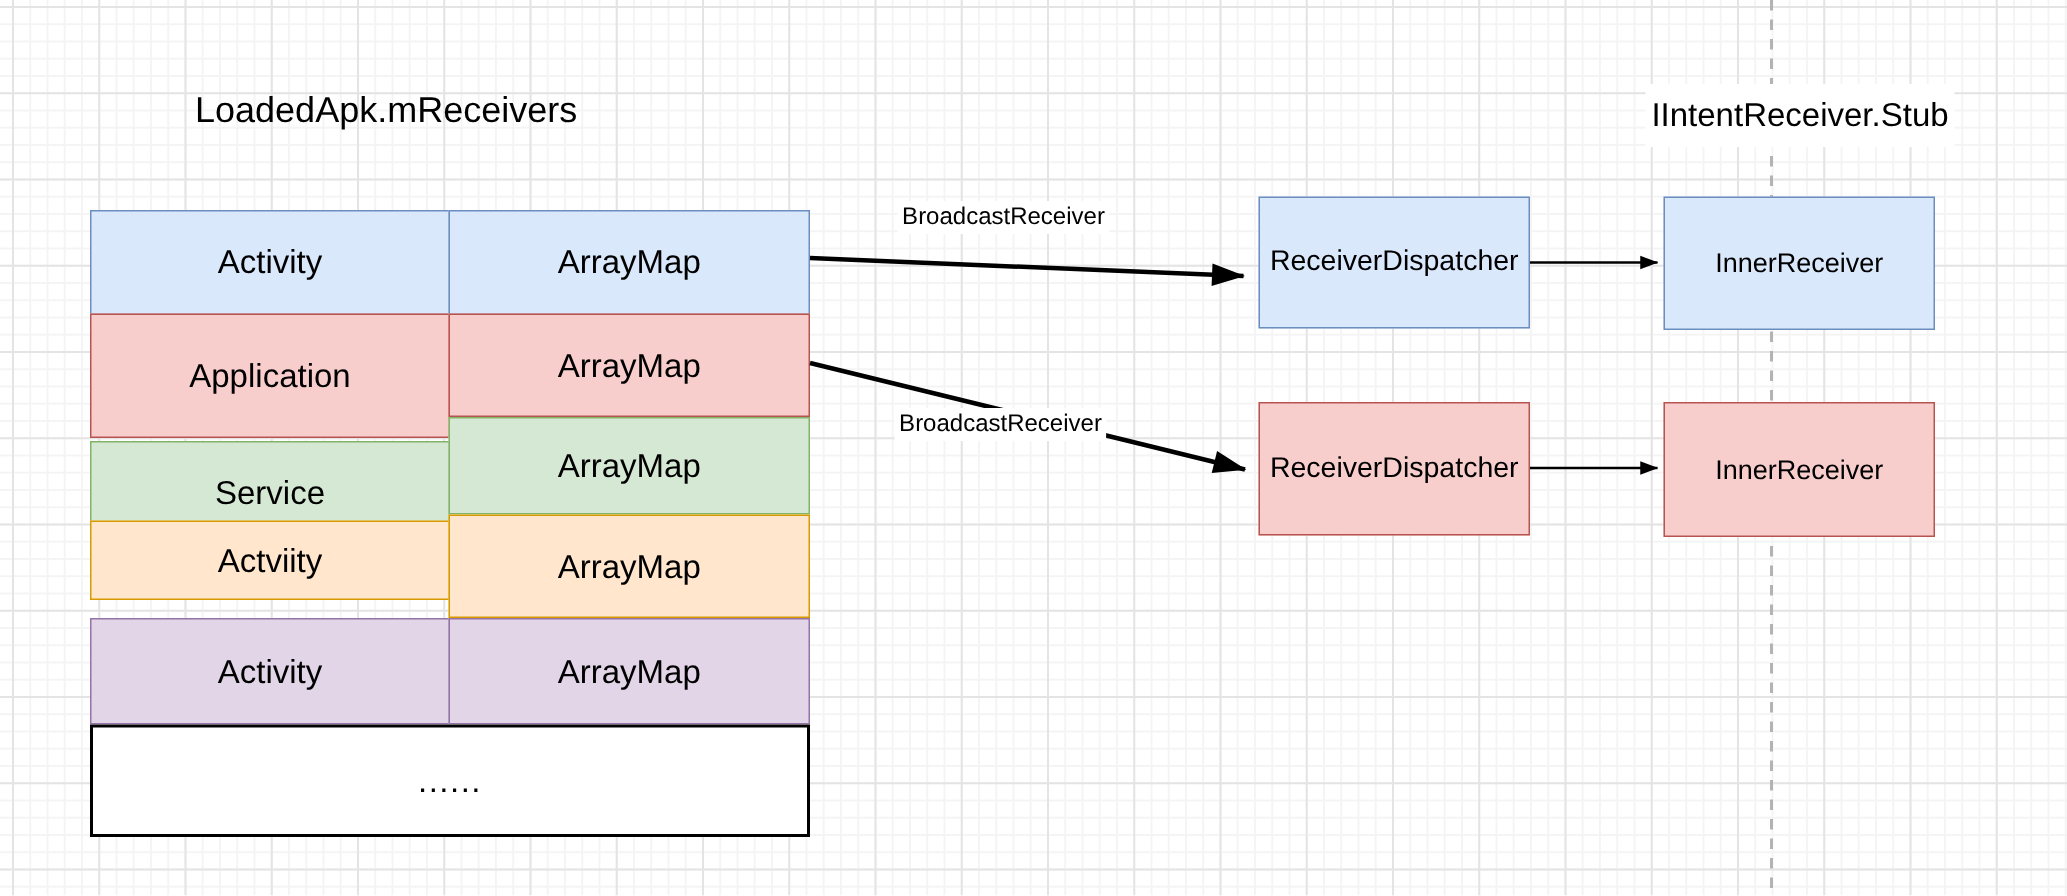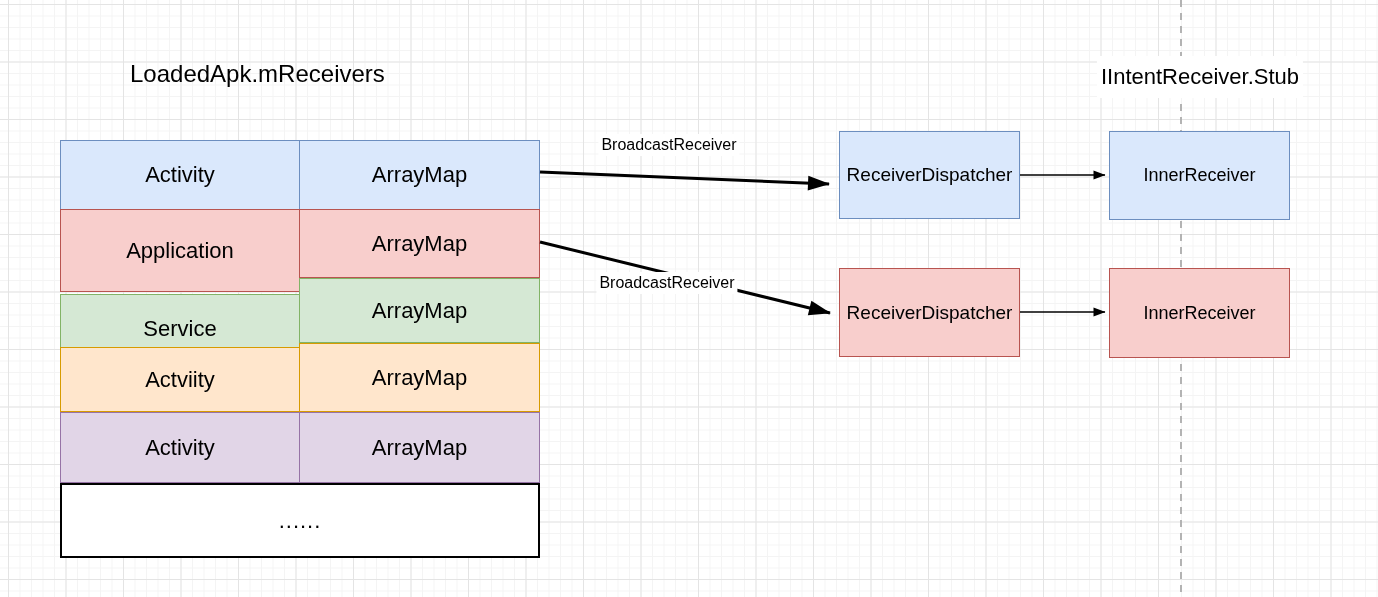--- a/index.html
+++ b/index.html
@@ -100,21 +100,21 @@
 
     <div class="cell" style="left: 60px; top: 140px; width: 240px; height: 70px; background-color: rgb(218, 232, 252); border-color: rgb(108, 142, 191);">Activity</div>
     <div class="cell" style="left: 299px; top: 140px; width: 241px; height: 70px; background-color: rgb(218, 232, 252); border-color: rgb(108, 142, 191);">ArrayMap</div>
 
     <div class="cell" style="left: 60px; top: 209px; width: 240px; height: 83px; background-color: rgb(248, 206, 204); border-color: rgb(184, 84, 80);">Application</div>
     <div class="cell" style="left: 299px; top: 209px; width: 241px; height: 69px; background-color: rgb(248, 206, 204); border-color: rgb(184, 84, 80);">ArrayMap</div>
 
     <div class="cell" style="left: 60px; top: 278px; width: 240px; height: 69px; background-color: rgb(213, 232, 212); border-color: rgb(130, 179, 102); margin-top: 16px;">Service</div>
     <div class="cell" style="left: 299px; top: 278px; width: 241px; height: 65px; background-color: rgb(213, 232, 212); border-color: rgb(130, 179, 102);">ArrayMap</div>
 
-    <div class="cell" style="left: 60px; top: 347px; width: 240px; height: 65px; background-color: rgb(255, 230, 204); border-color: rgb(215, 155, 0);">Actviity</div>
+    <div class="cell" style="left: 60px; top: 347px; width: 240px; height: 53px; background-color: rgb(255, 230, 204); border-color: rgb(215, 155, 0);">Actviity</div>
     <div class="cell" style="left: 299px; top: 343px; width: 241px; height: 69px; background-color: rgb(255, 230, 204); border-color: rgb(215, 155, 0);">ArrayMap</div>
 
     <div class="cell" style="left: 60px; top: 412px; width: 240px; height: 71px; background-color: rgb(225, 213, 231); border-color: rgb(150, 115, 166);">Activity</div>
     <div class="cell" style="left: 299px; top: 412px; width: 241px; height: 71px; background-color: rgb(225, 213, 231); border-color: rgb(150, 115, 166);">ArrayMap</div>
 
     <div class="cell plain" style="left:60px; top:483px; width:480px; height:75px;">......</div>
   </div>
 
   <div class="node small-text" style="left: 839px; top: 131px; width: 181px; height: 88px; background-color: rgb(218, 232, 252); border-color: rgb(108, 142, 191);">ReceiverDispatcher</div>
   <div class="node small-text" style="left: 839px; top: 268px; width: 181px; height: 89px; background-color: rgb(248, 206, 204); border-color: rgb(184, 84, 80);">ReceiverDispatcher</div>

